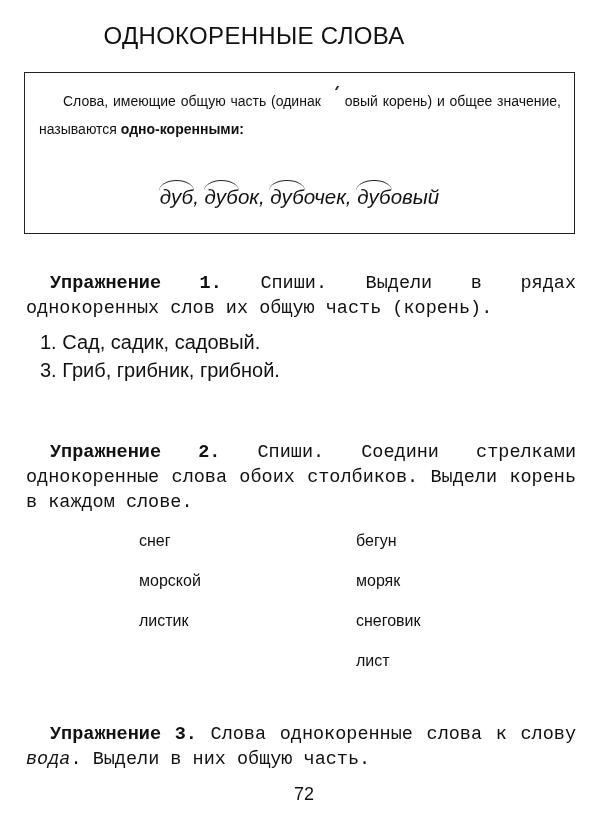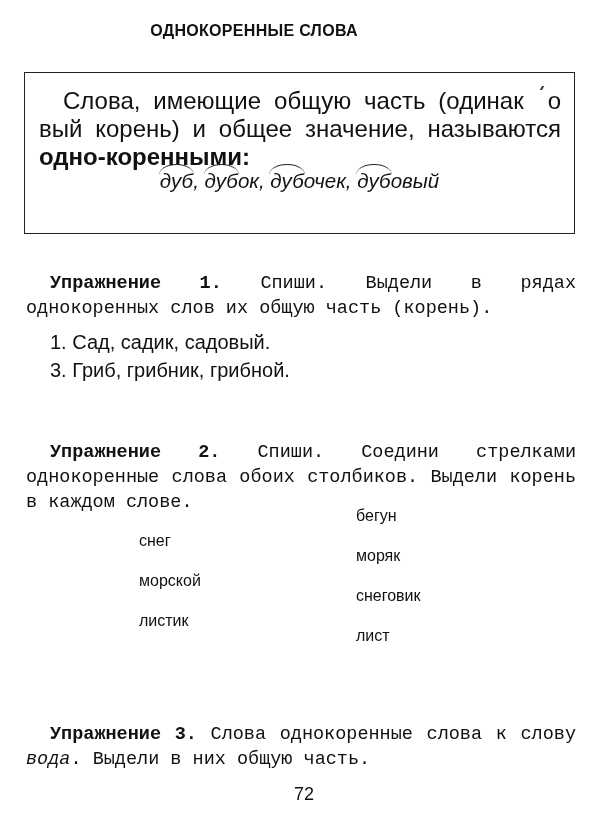--- a/index.html
+++ b/index.html
@@ -14,48 +14,48 @@
       overflow: hidden;
       font-family: "Liberation Sans", "DejaVu Sans", sans-serif;
       color: #111111;
     }
     .page-title {
       position: absolute;
       top: 22px;
       left: 0;
       width: 508px;
       text-align: center;
-      font-weight: bold;
-      font-size: 16px;
+      font-weight: normal;
+      font-size: 24px;
       letter-spacing: 0.3px;
     }
     .rule-box {
       position: absolute;
       left: 24px;
       top: 72px;
       width: 551px;
       height: 162px;
       border: 1.5px solid #222;
       box-sizing: border-box;
     }
     .rule-text {
       position: absolute;
       left: 14px;
       top: 14px;
       width: 522px;
-      font-size: 24px;
+      font-size: 14px;
       line-height: 28px;
       text-align: justify;
       text-indent: 24px;
     }
     .rule-text b { font-weight: bold; }
     .examples {
       position: absolute;
       left: 0;
-      top: 96px;
+      top: 112px;
       width: 549px;
       text-align: center;
       font-style: italic;
       font-size: 20.5px;
     }
     .root {
       position: relative;
       display: inline-block;
     }
     .root-arc {
@@ -90,35 +90,35 @@
       text-align: justify;
       text-indent: 24px;
       font-family: Liberation Mono, monospace;
     }
     .exercise b { font-weight: bold; }
     .ex1 { top: 271px; }
     .ex2 { top: 440px; }
     .ex3 { top: 722px; }
     .numbered-list {
       position: absolute;
-      left: 50px;
+      left: 40px;
       top: 328px;
       font-size: 20px;
       line-height: 28px;
       margin: 0;
       padding: 0;
       list-style: none;
     }
     .words-col {
       position: absolute;
       font-size: 16px;
       line-height: 40px;
     }
     .col-left { left: 139px; top: 521px; }
-    .col-right { left: 356px; top: 496px; }
+    .col-right { left: 356px; top: 521px; }
     .page-number {
       position: absolute;
       top: 784px;
       left: 4px;
       width: 600px;
       text-align: center;
       font-size: 18px;
     }
     em { font-style: italic; }
   </style>

